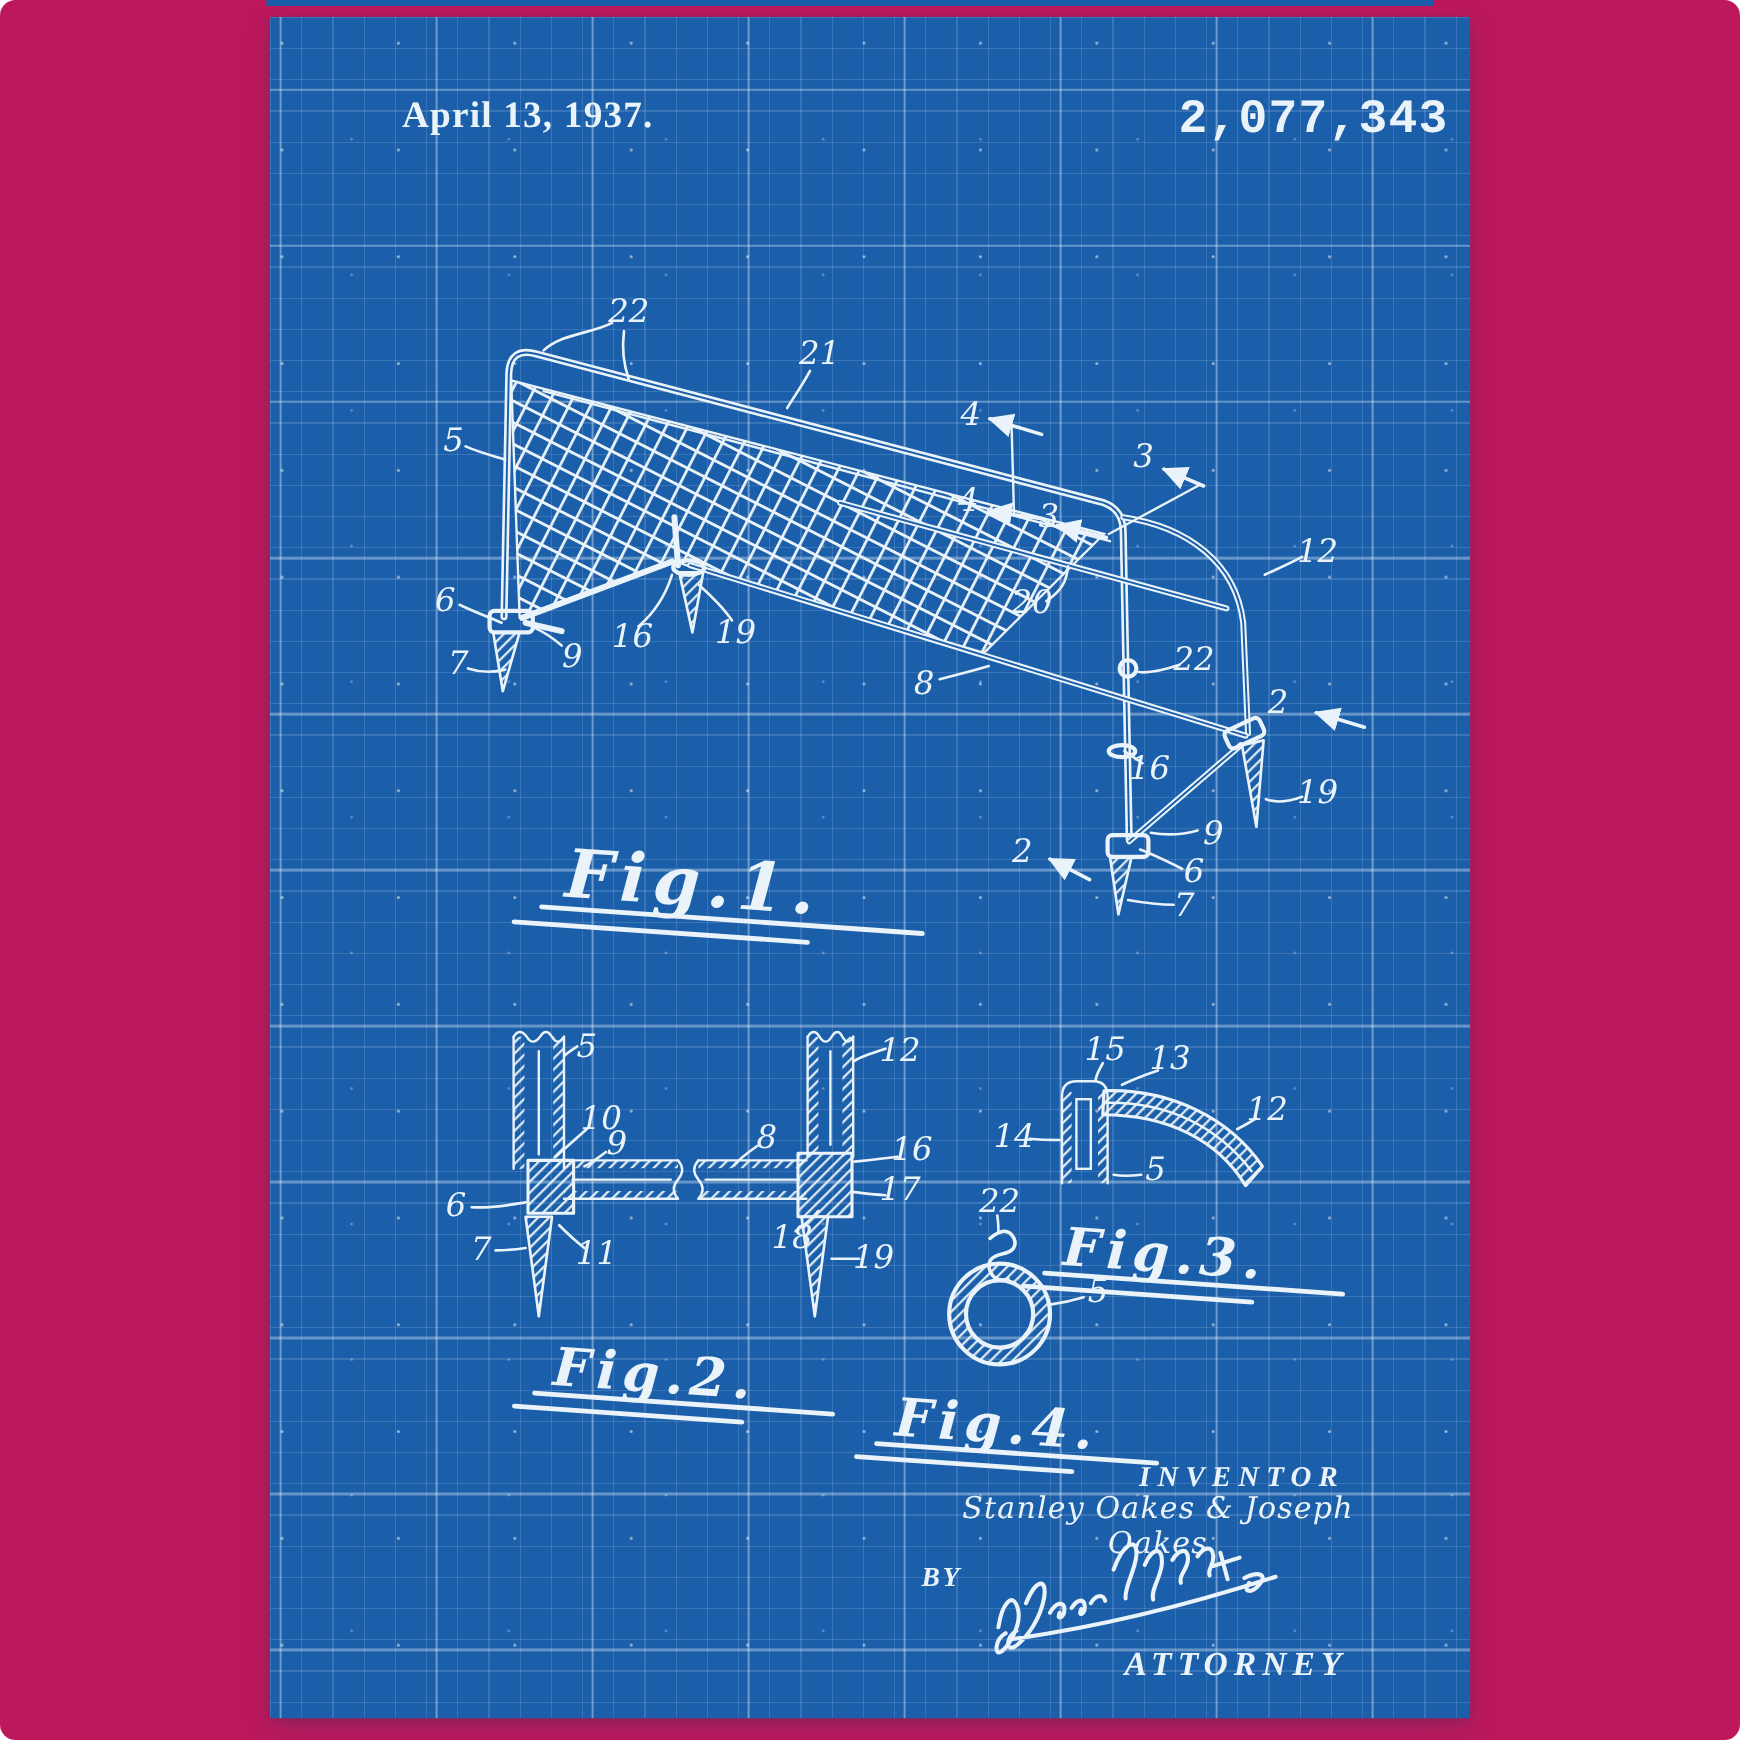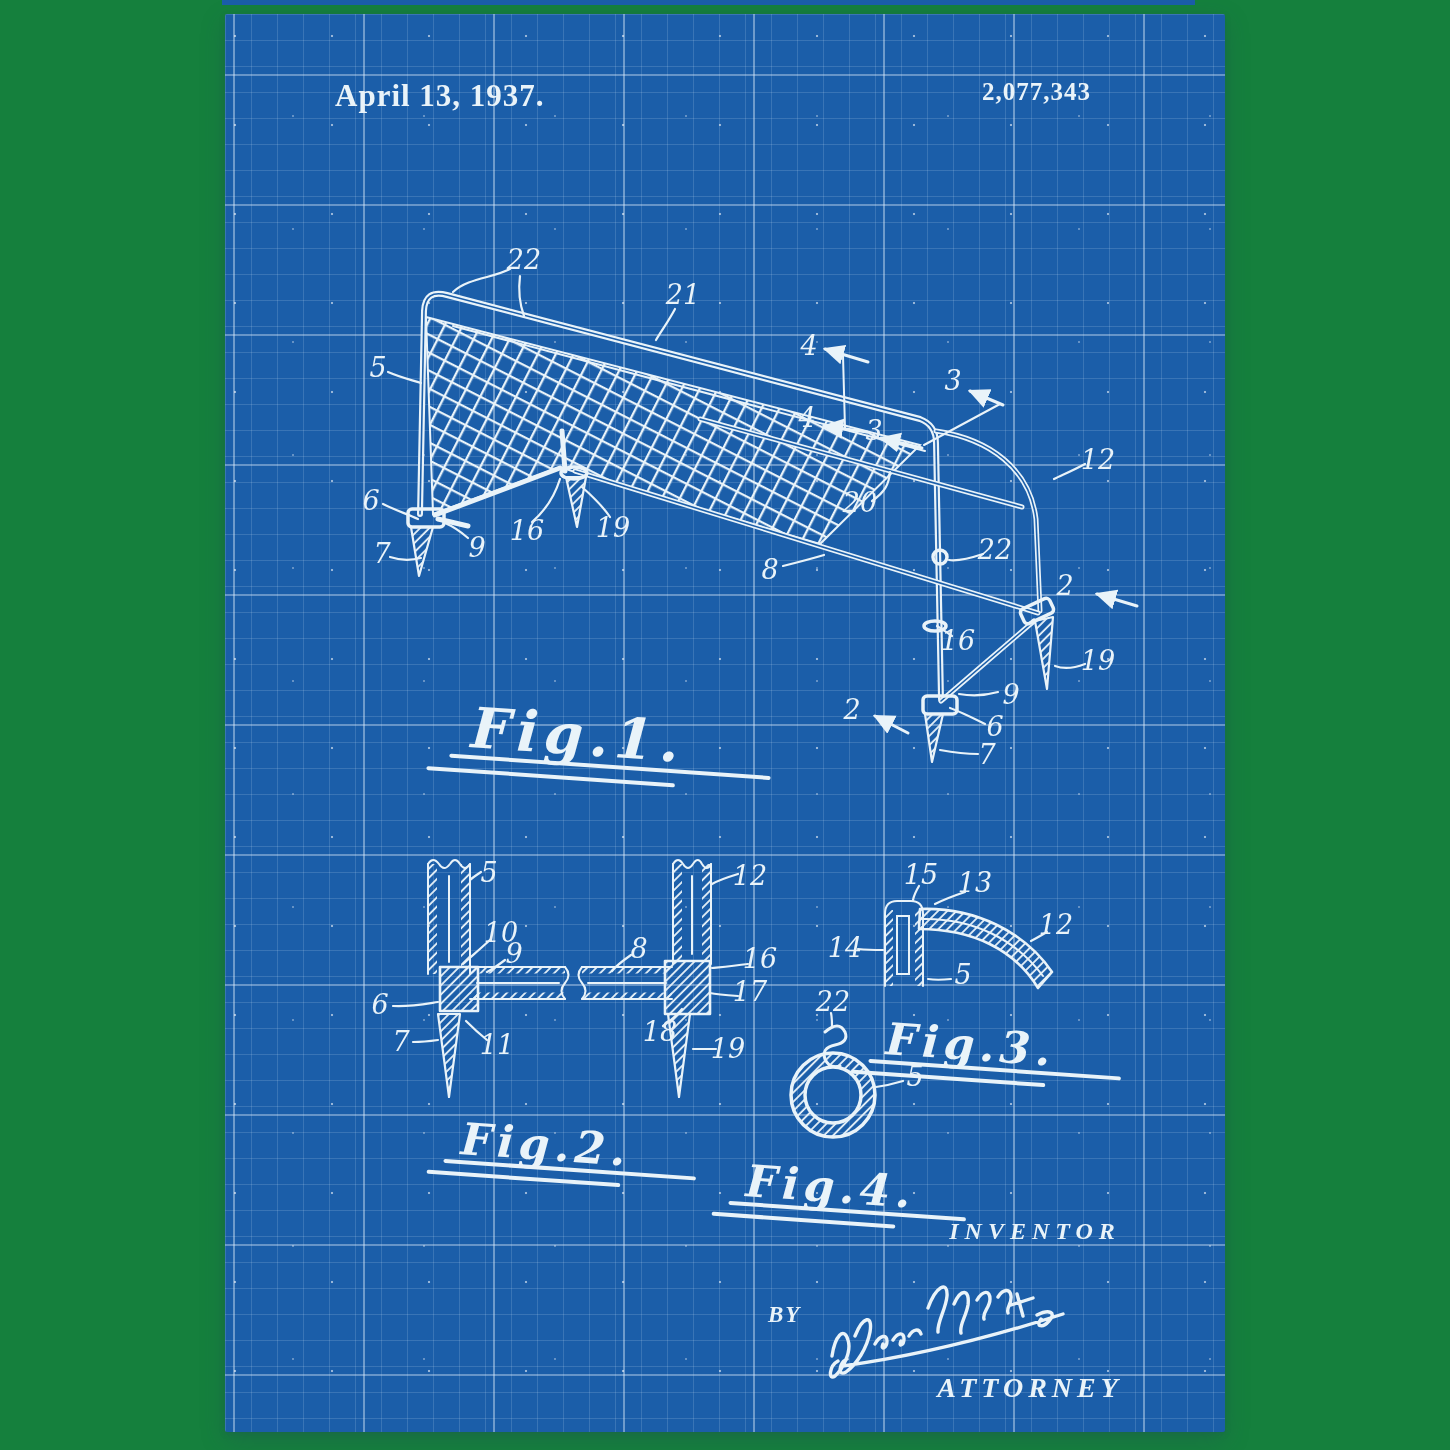--- a/index.html
+++ b/index.html
@@ -1,36 +1,36 @@
 <!DOCTYPE html>
 <html><head>
 <meta charset="utf-8">
 <style>
   html,body{margin:0;padding:0;background:#ffffff;}
-  .stage{position:relative;width:1450px;height:1450px;background:#15803d;overflow:hidden;
-         font-family:"Liberation Serif",serif;}
+  .stage{position:relative;width:1450px;height:1450px;background:#be185d;overflow:hidden;
+         font-family:"Liberation Serif",serif;border-radius:13px;}
   .top-sliver{position:absolute;left:222px;top:0;width:973px;height:5px;background:#1b5ea9;}
   .poster{
     position:absolute;left:225px;top:14px;width:1000px;height:1418px;
     background-color:#1b5ea9;
     background-image:
       radial-gradient(circle at 7px 13px, rgba(255,255,255,.55) .8px, transparent 1.6px),
       radial-gradient(circle at 41px 59px, rgba(255,255,255,.33) .7px, transparent 1.5px),
       repeating-linear-gradient(to right, rgba(226,240,252,.42) 0 2px, transparent 2px 130px),
       repeating-linear-gradient(to bottom, rgba(226,240,252,.38) 0 2px, transparent 2px 130px),
       repeating-linear-gradient(to right, rgba(205,228,246,.17) 0 1px, transparent 1px 26px),
       repeating-linear-gradient(to bottom, rgba(205,228,246,.17) 0 1px, transparent 1px 26px);
     background-size:97px 89px,131px 113px,auto,auto,auto,auto;
     background-position:3px 9px,27px 43px,8px 0,0 60px,0 0,0 0;
     box-shadow:0 8px 24px rgba(40,60,90,.25), 0 2px 6px rgba(40,60,90,.16);
     border-radius:2px;
   }
   .ink{color:#e9f3f9;}
   .hdr-date{position:absolute;left:110px;top:64px;font-size:31px;font-weight:bold;letter-spacing:1px;}
-  .hdr-num{position:absolute;left:757px;top:64px;font-size:25px;font-weight:bold;letter-spacing:1px;}
+  .hdr-num{position:absolute;left:757px;top:64px;font-size:40px;font-weight:bold;letter-spacing:1px;font-family:Liberation Mono, monospace;}
   .hdr-author{position:absolute;left:0;top:74px;width:100%;text-align:center;transform:translateX(20px);
       font-family:"Liberation Sans",sans-serif;font-weight:bold;font-size:23px;letter-spacing:3px;}
   .hdr-title{position:absolute;left:0;top:121px;width:100%;text-align:center;transform:translateX(18px);
       font-family:"Liberation Mono","DejaVu Sans Mono",monospace;font-weight:bold;font-size:21px;letter-spacing:3px;}
   .hdr-filed{position:absolute;left:0;top:151px;width:100%;text-align:center;transform:translateX(20px);
       font-family:"Liberation Mono","DejaVu Sans Mono",monospace;font-weight:bold;font-size:21px;letter-spacing:1px;}
   .ft-inventor{position:absolute;left:660px;top:1204px;width:300px;text-align:center;
       font-style:italic;font-weight:bold;font-size:24px;letter-spacing:6px;}
   .ft-names{position:absolute;left:540px;top:1228px;width:400px;text-align:center;
       font-style:italic;font-size:25px;letter-spacing:1px;font-family:"DejaVu Serif",serif;}
@@ -278,16 +278,17 @@
           M729,1290 c7,-16 16,-15 14,1 c-2,12 -9,20 -7,28
           M752,1286 c6,-10 13,-10 13,-1 c0,9 -8,13 -6,20
           M773,1283 c5,-8 12,-9 13,-1 c1,8 -5,11 -3,17
           M792,1280 l6,22 M786,1291 l22,-7
           M618,1352 C690,1342 770,1322 838,1300
           M812,1301 c12,-6 20,-3 12,6 c-6,7 -14,6 -8,-2"></path>
       </g>
     </svg>
 
     <div class="ft-inventor ink">INVENTOR</div>
+    <div class="ft-names ink">Stanley Oakes &amp; Joseph Oakes</div>
     <div class="ft-by ink">BY</div>
     <div class="ft-attorney ink">ATTORNEY</div>
   </div>
 </div>
 
 </body></html>

